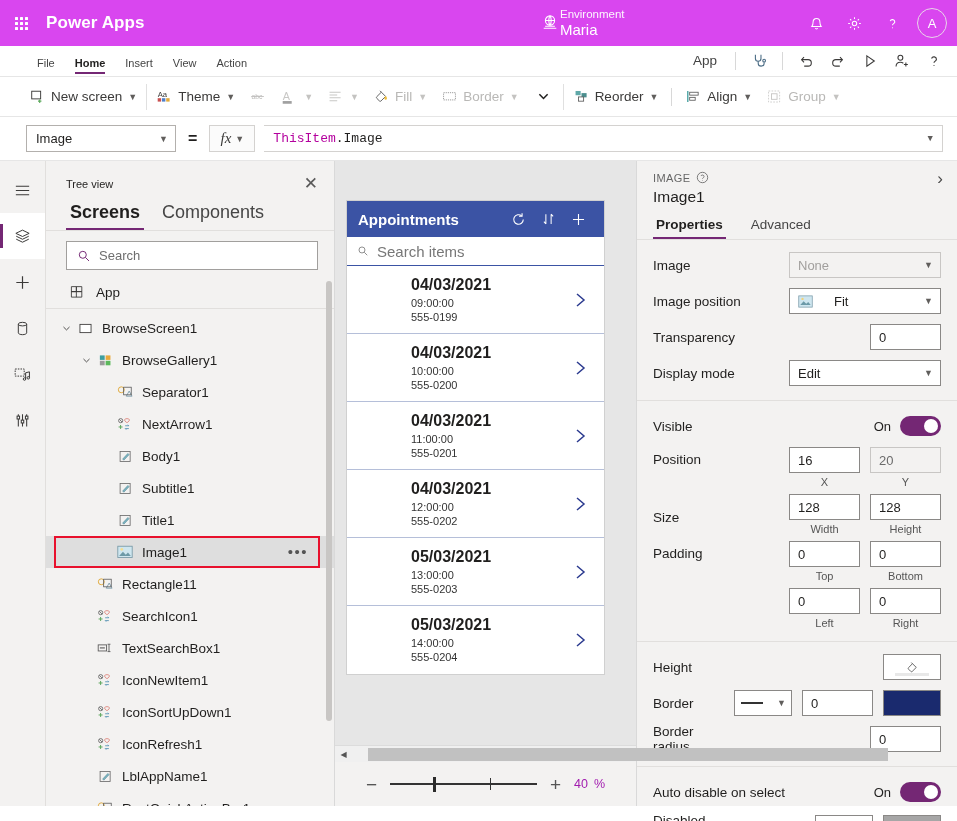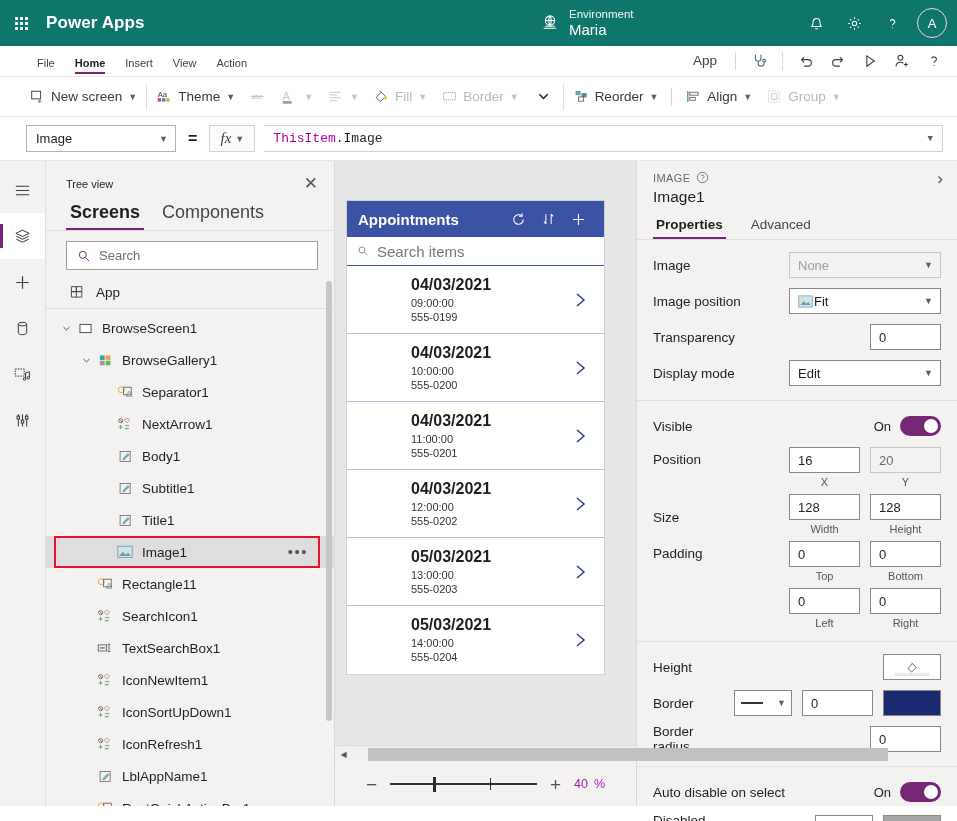--- a/index.html
+++ b/index.html
@@ -15,21 +15,21 @@
 
   
   .topbar {
     height: 46px; background: #742774; color: #fff;
     display: flex; align-items: center; position: relative;
   }
   .waffle { width: 42px; display:flex; align-items:center; justify-content:center; cursor:pointer; }
   .waffle-grid { display:grid; grid-template-columns: repeat(3,3px); grid-template-rows: repeat(3,3px); gap:2px; }
   .waffle-grid i { display:block; width:3px; height:3px; background:#fff; border-radius:0.5px; }
   .brand { font-size: 17px; font-weight: bold; letter-spacing:0.1px; margin-left: 4px; }
-  .env { position:absolute; left: 540px; top: 0; height:46px; display:flex; align-items:center; gap:9px; }
+  .env { position:absolute; left: 540px; top: 0; height:46px; display:flex; align-items:center; }
   .env-text { line-height:1.15; }
   .env-label { font-size: 11.5px; opacity: .95; }
   .env-name { font-size: 15px; }
   .top-right { position:absolute; right: 10px; top:0; height:46px; display:flex; align-items:center; gap: 4px; }
   .tr-btn { width: 34px; height:34px; display:flex; align-items:center; justify-content:center; cursor:pointer; border-radius:2px; }
   .avatar { width:30px; height:30px; border-radius:50%; border:1.3px solid #e9d5e9; display:flex; align-items:center;
             justify-content:center; font-size:13px; margin-left:4px; cursor:pointer; }
 
   
   .menubar { height: 31px; border-bottom: 1px solid #e6e6e6; display:flex; align-items:flex-end; position:relative; background:#fff;}
@@ -162,21 +162,21 @@
   .dash-sel { width:58px; height:26px; border:1px solid #8a8886; background:#fff; display:flex;
               align-items:center; justify-content:space-between; padding:0 5px 0 6px; cursor:pointer; }
   .dash-line { width:22px; height:1.5px; background:#333; }
   svg { display:block; }
 </style>
 </head>
 <body>
 
 <div id="app">
 
-  <div class="topbar" style="background: #0f766e;">
+  <div class="topbar" style="background: #d946ef;">
     <div class="waffle">
       <div class="waffle-grid">
         <i></i>
           <i></i>
           <i></i>
           <i></i>
           <i></i>
           <i></i>
           <i></i>
           <i></i>
@@ -875,21 +875,21 @@
             <div class="sel-box dis">
               <span>None</span>
               <span class="chev">▼</span>
             </div>
           </div>
         </div>
         <div class="p-row">
           <div class="p-lbl">Image position</div>
           <div class="p-ctl">
             <div class="sel-box">
-              <span style="display:flex;align-items:center;gap:1px">
+              <span style="display:flex;align-items:center;gap:21px">
                 <span>
                   <svg width="15" height="13" viewBox="0 0 20 17">
                     <rect x="1" y="1" width="18" height="15" fill="#cfe6ef" stroke="#7a9aa8" stroke-width="1"></rect>
                     <path d="M3 13l4.5-5 3.5 3.6 2.6-2.6L17 13z" fill="#6d9aa8"></path>
                     <circle cx="6" cy="5" r="1.6" fill="#f0d27a"></circle>
                   </svg>
                 </span>
                 <span>Fit</span>
               </span>
               <span class="chev">▼</span>

